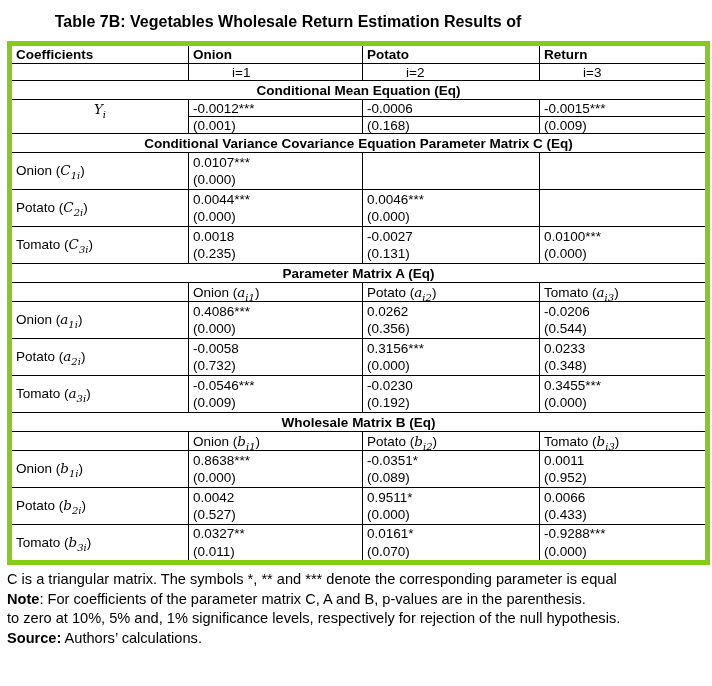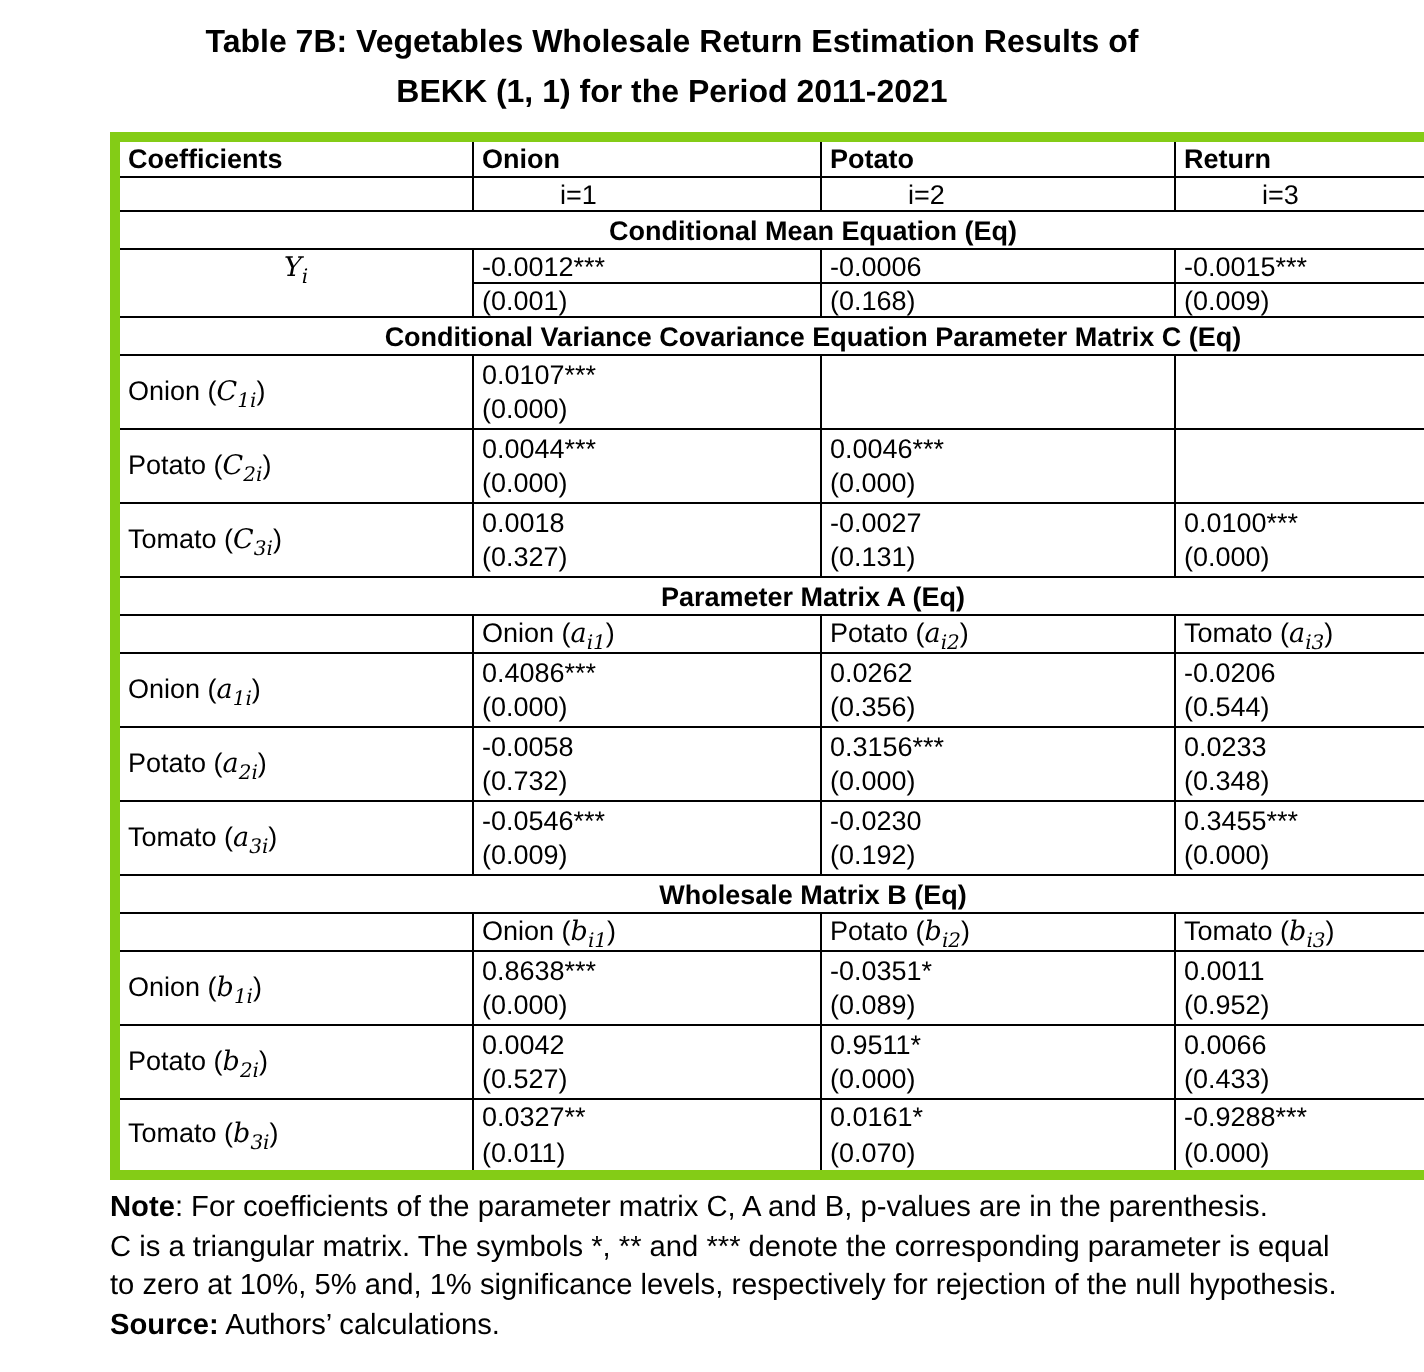--- a/index.html
+++ b/index.html
@@ -3,21 +3,21 @@
 <meta charset="utf-8">
 <style>
   * { box-sizing: border-box; }
   html, body { margin: 0; padding: 0; }
   body {
     width: 712px; height: 686px;
     background: #ffffff; color: #000;
     font-family: "Liberation Sans", sans-serif;
     overflow: hidden;
   }
-  .page { width: 576px; height: 686px; margin-left: 48px; }
+  .page { width: 576px; height: 686px; }
   .title {
     font-size: 16px; font-weight: bold; text-align: center;
     padding-top: 9px; line-height: 25px; color: #000;
   }
   table.results {
     border-collapse: collapse; table-layout: fixed;
     width: 698px; margin: 7px 0 0 7px;
     border: 5px solid #84cc16;
   }
   .results td {
@@ -54,21 +54,20 @@
   }
   .nline { white-space: nowrap; }
 </style>
 </head>
 <body>
 
 <div class="page">
 
   <div class="title">
     <div>Table 7B: Vegetables Wholesale Return Estimation Results of</div>
-    <div>BEKK (1, 1) for the Period 2011-2021</div>
   </div>
 
   <table class="results">
     <colgroup>
       <col class="c0">
         <col class="c1">
         <col class="c2">
         <col class="c3">
     </colgroup>
     <tbody>
@@ -128,21 +127,21 @@
           </td>
           <td class="ctr">
             <div></div>
             <div></div>
           </td>
         </tr>
         <tr class="r-data">
           <td class="lab">Tomato (<span class="mvar">C</span><sub class="msub">3i</sub>)</td>
           <td class="ctr">
             <div>0.0018</div>
-            <div>(0.327)</div>
+            <div>(0.235)</div>
           </td>
           <td class="ctr">
             <div>-0.0027</div>
             <div>(0.131)</div>
           </td>
           <td class="ctr">
             <div>0.0100***</div>
             <div>(0.000)</div>
           </td>
         </tr>
@@ -251,19 +250,19 @@
           </td>
           <td class="ctr">
             <div>-0.9288***</div>
             <div>(0.000)</div>
           </td>
         </tr>
       </tbody>
   </table>
 
   <div class="note">
+    <div class="nline"><b></b><span>C is a triangular matrix. The symbols *, ** and *** denote the corresponding parameter is equal</span></div>
     <div class="nline"><b>Note</b><span>: For coefficients of the parameter matrix C, A and B, p-values are in the parenthesis.</span></div>
-    <div class="nline"><b></b><span>C is a triangular matrix. The symbols *, ** and *** denote the corresponding parameter is equal</span></div>
     <div class="nline"><b></b><span>to zero at 10%, 5% and, 1% significance levels, respectively for rejection of the null hypothesis.</span></div>
     <div class="nline"><b>Source:</b><span> Authors’ calculations.</span></div>
   </div>
 
 </div>
 
 </body></html>

